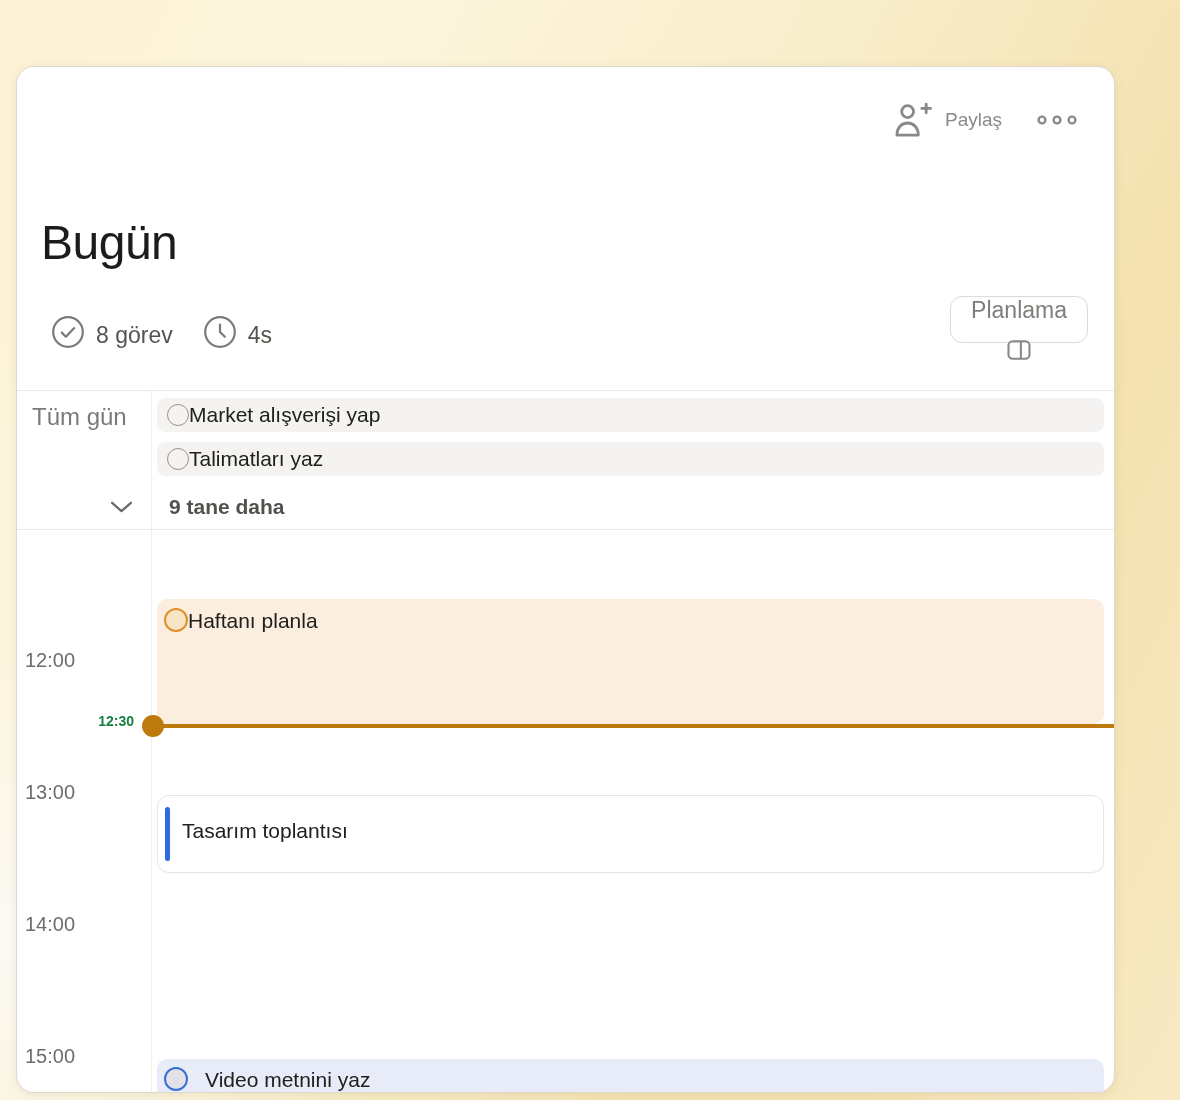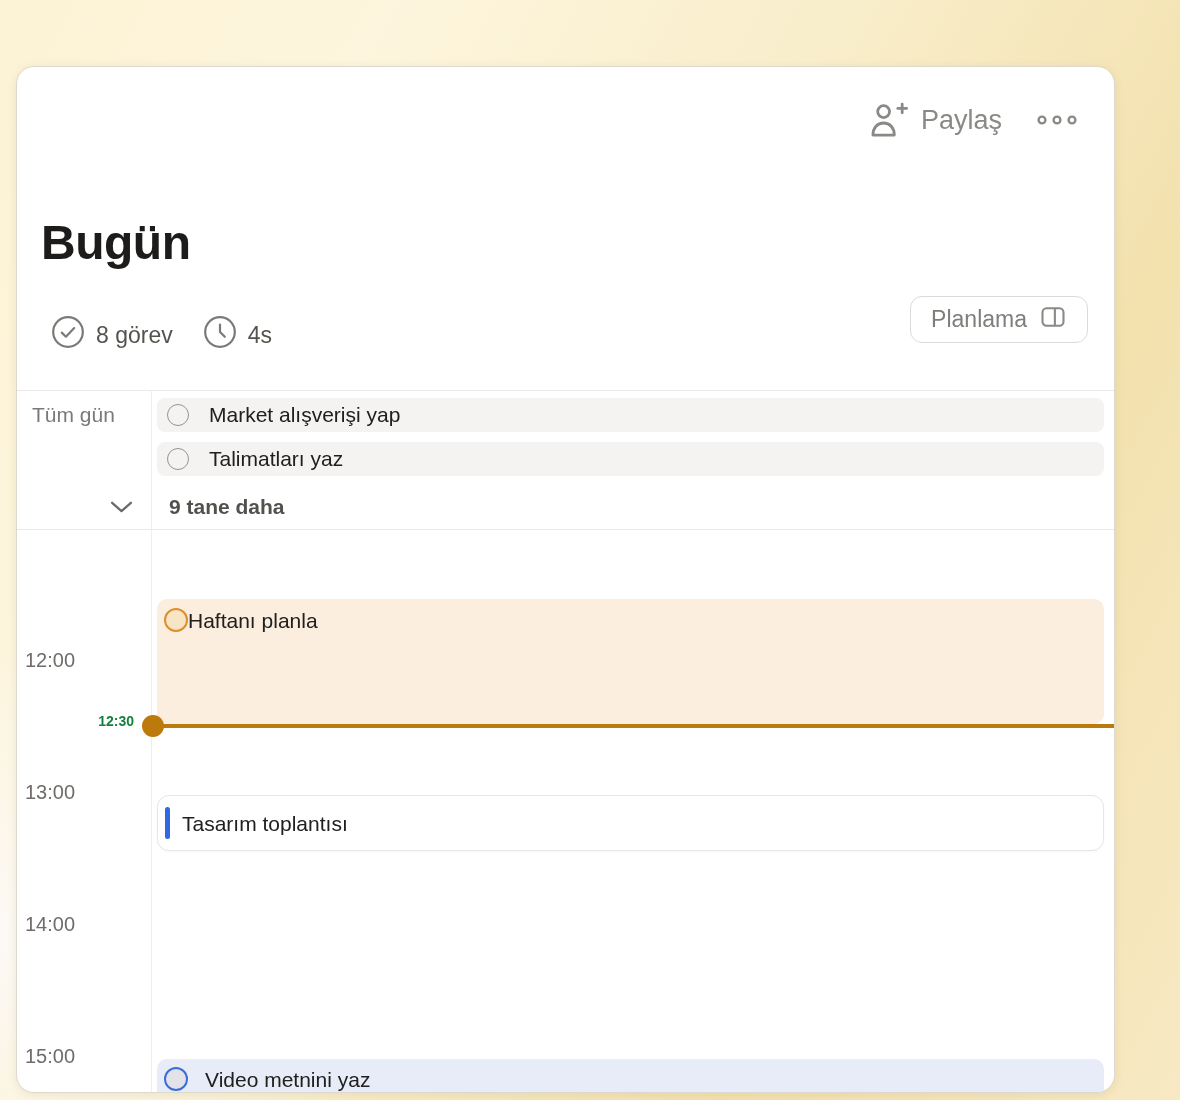--- a/index.html
+++ b/index.html
@@ -16,46 +16,46 @@
 
   .card{
     position:absolute; left:16px; top:66px; width:1099px; height:1027px;
     background:#ffffff; border:1px solid #ddd9cf; border-radius:18px;
     box-shadow:0 2px 10px rgba(150,125,70,.14);
     overflow:hidden;
   }
 
   
   .header-actions{ position:absolute; top:32px; right:36px; display:flex; align-items:center; gap:34px; }
-  .h-btn{ display:flex; align-items:center; gap:12px; color:#8a8985; font-size:27px; cursor:pointer; background:none; border:none; font-family:inherit; }
+  .h-btn{ display:flex; align-items:center; gap:12px; color:#8a8985; font-size:19px; cursor:pointer; background:none; border:none; font-family:inherit; }
   .h-btn svg{ display:block; }
 
   
-  .page-title{ position:absolute; left:24px; top:148px; font-size:48px; font-weight:700; color:#1d1c1a; letter-spacing:-.5px; }
+  .page-title{ position:absolute; left:24px; top:148px; font-size:48px; font-weight:400; color:#1d1c1a; letter-spacing:-.5px; }
   .stats-row{ position:absolute; left:34px; top:248px; display:flex; align-items:center; gap:30px; }
   .stat{ display:flex; align-items:center; gap:11px; color:#54534e; font-size:23px; }
 
   .planning-button{
     position:absolute; top:229px; right:26px; height:47px; padding:0 20px;
     display:flex; align-items:center; gap:12px;
     background:#fff; border:1.5px solid #dcdbd7; border-radius:12px;
-    color:#7f7e7a; font-size:23px; font-family:inherit; cursor:pointer;
+    color:#7f7e7a; font-size:23px; font-family:inherit; cursor:pointer;flex-direction:column;
   }
 
   
   .divider{ position:absolute; left:0; width:100%; height:1px; background:#ebe9e6; }
   .divider.d1{ top:323px; } .divider.d2{ top:462px; }
   .v-gridline{ position:absolute; left:134px; top:323px; bottom:0; width:1px; background:#efeeeb; }
 
   
-  .allday-label{ position:absolute; left:15px; top:336px; font-size:21px; color:#7b7a77; }
+  .allday-label{ position:absolute; left:15px; top:336px; font-size:24px; color:#7b7a77; }
   .allday-row{
     position:absolute; left:140px; width:947px; height:34px;
     background:#f4f3f1; border-radius:8px;
-    display:flex; align-items:center; padding-left:10px; gap:20px; cursor:pointer;
+    display:flex; align-items:center; padding-left:10px; gap:0; cursor:pointer;
   }
   .allday-row.r0{ top:331px; } .allday-row.r1{ top:375px; }
   .task-title{ font-size:21px; font-weight:500; color:#21201e; }
   .circle-cb{
     width:22px; height:22px; border-radius:50%; border:1.5px solid #96948e;
     flex:0 0 auto; cursor:pointer; background:transparent;
   }
   .more-chevron{ position:absolute; left:92px; top:432px; cursor:pointer; background:none; border:none; padding:0; }
   .more-label{ position:absolute; left:152px; top:428px; font-size:21px; font-weight:600; color:#52514d; cursor:pointer; background:none; border:none; font-family:inherit; }
 
@@ -68,23 +68,23 @@
 
   
   .tl-item{ position:absolute; left:140px; width:947px; cursor:pointer; }
   .peach-task{ top:532px; height:125px; background:#fceede; border-radius:10px; padding:9px 0 0 7px; display:flex; align-items:flex-start; }
   .peach-task .circle-cb{ border:2px solid #dd8f2e; background:#f7e5c5; width:24px; height:24px; }
   .blue-task{ top:992px; height:44px; background:#e8ecf8; border-radius:10px 10px 0 0; padding:8px 0 0 7px; display:flex; gap:17px; align-items:flex-start; }
   .blue-task .circle-cb{ border:2px solid #3b6ed6; background:#e2e2e8; width:24px; height:24px; }
   .tl-item .task-title{ padding-top:1px; }
 
   .event-card{
-    height:56px; background:#fff; border:1.5px solid #e7e6e4; border-radius:12px;
+    height:78px; background:#fff; border:1.5px solid #e7e6e4; border-radius:12px;
     box-shadow:0 1px 2px rgba(0,0,0,.03);
-    display:flex; align-items:flex-start; padding:15px 0 0 24px; position:absolute;
+    display:flex; align-items:flex-start; padding:22px 0 0 24px; position:absolute;
   }
   .event-card.e1{ top:728px; } .event-card.e2{ top:860px; }
   .color-bar{ position:absolute; left:7px; top:11px; bottom:11px; width:5px; border-radius:3px; }
   .color-bar.blue{ background:#2e6ae2; }
   .color-bar.orange{ background:#e8902b; }
 </style>
 </head>
 <body>
 
 <div class="canvas">

